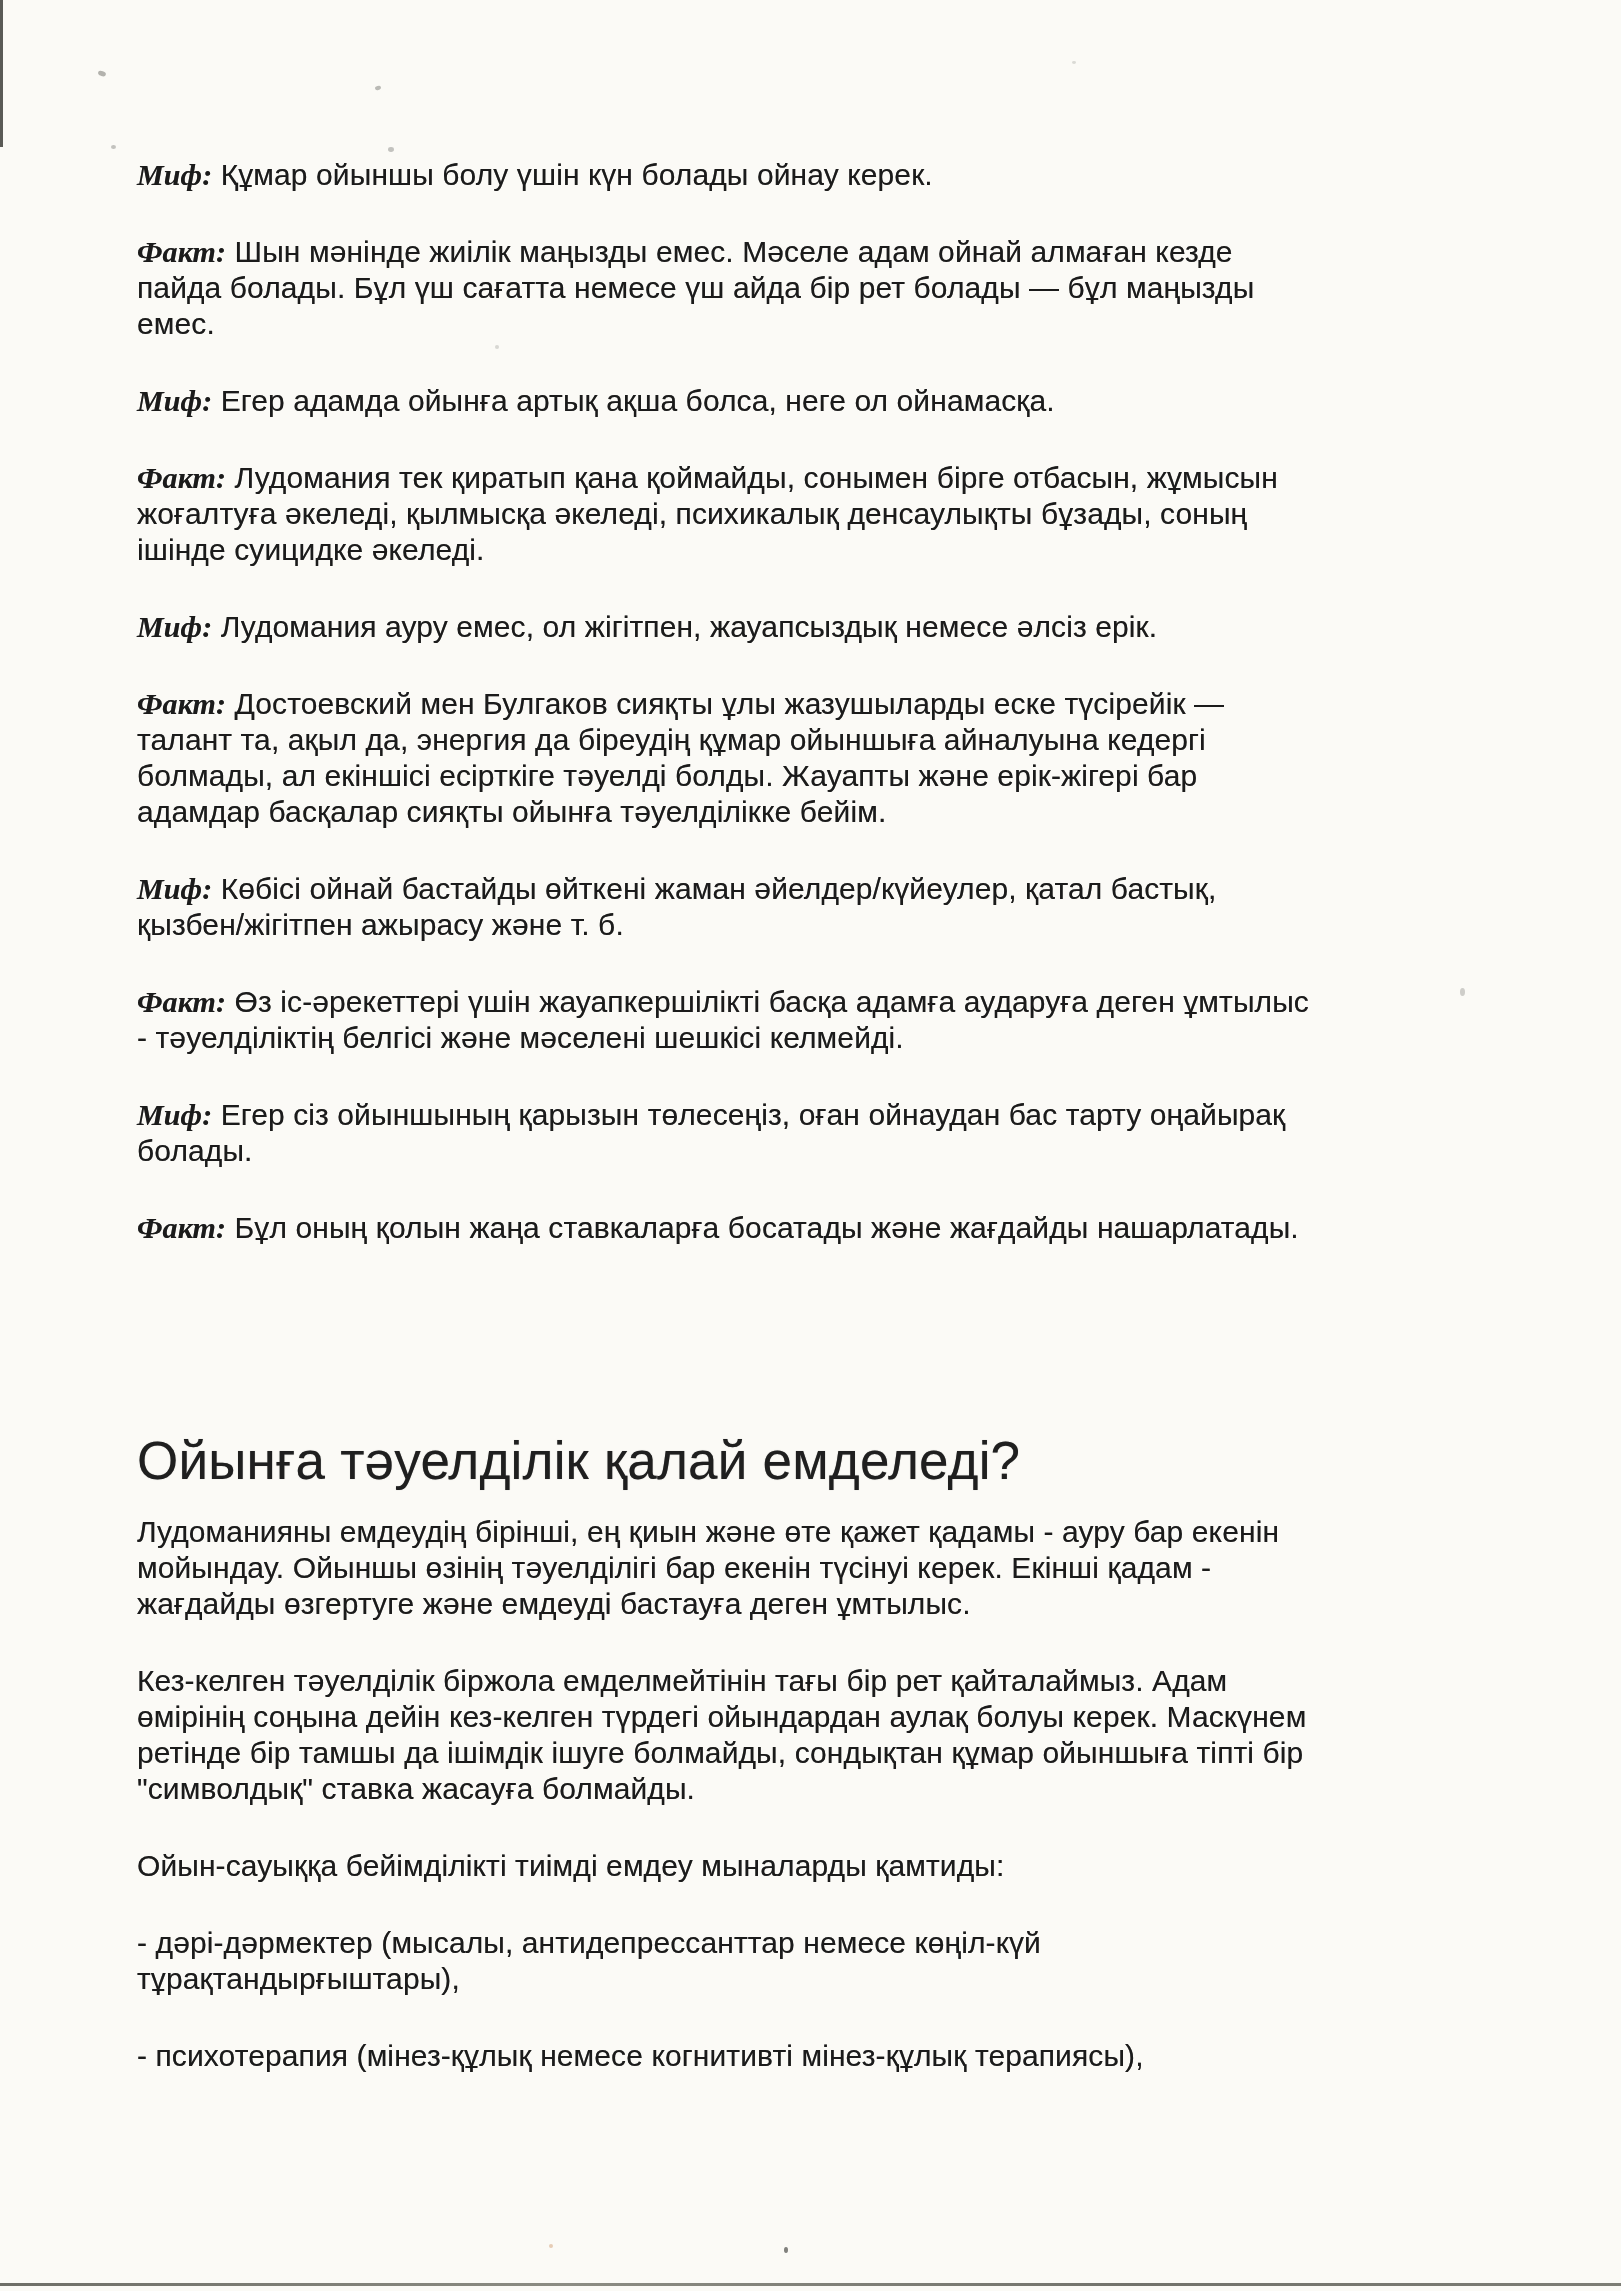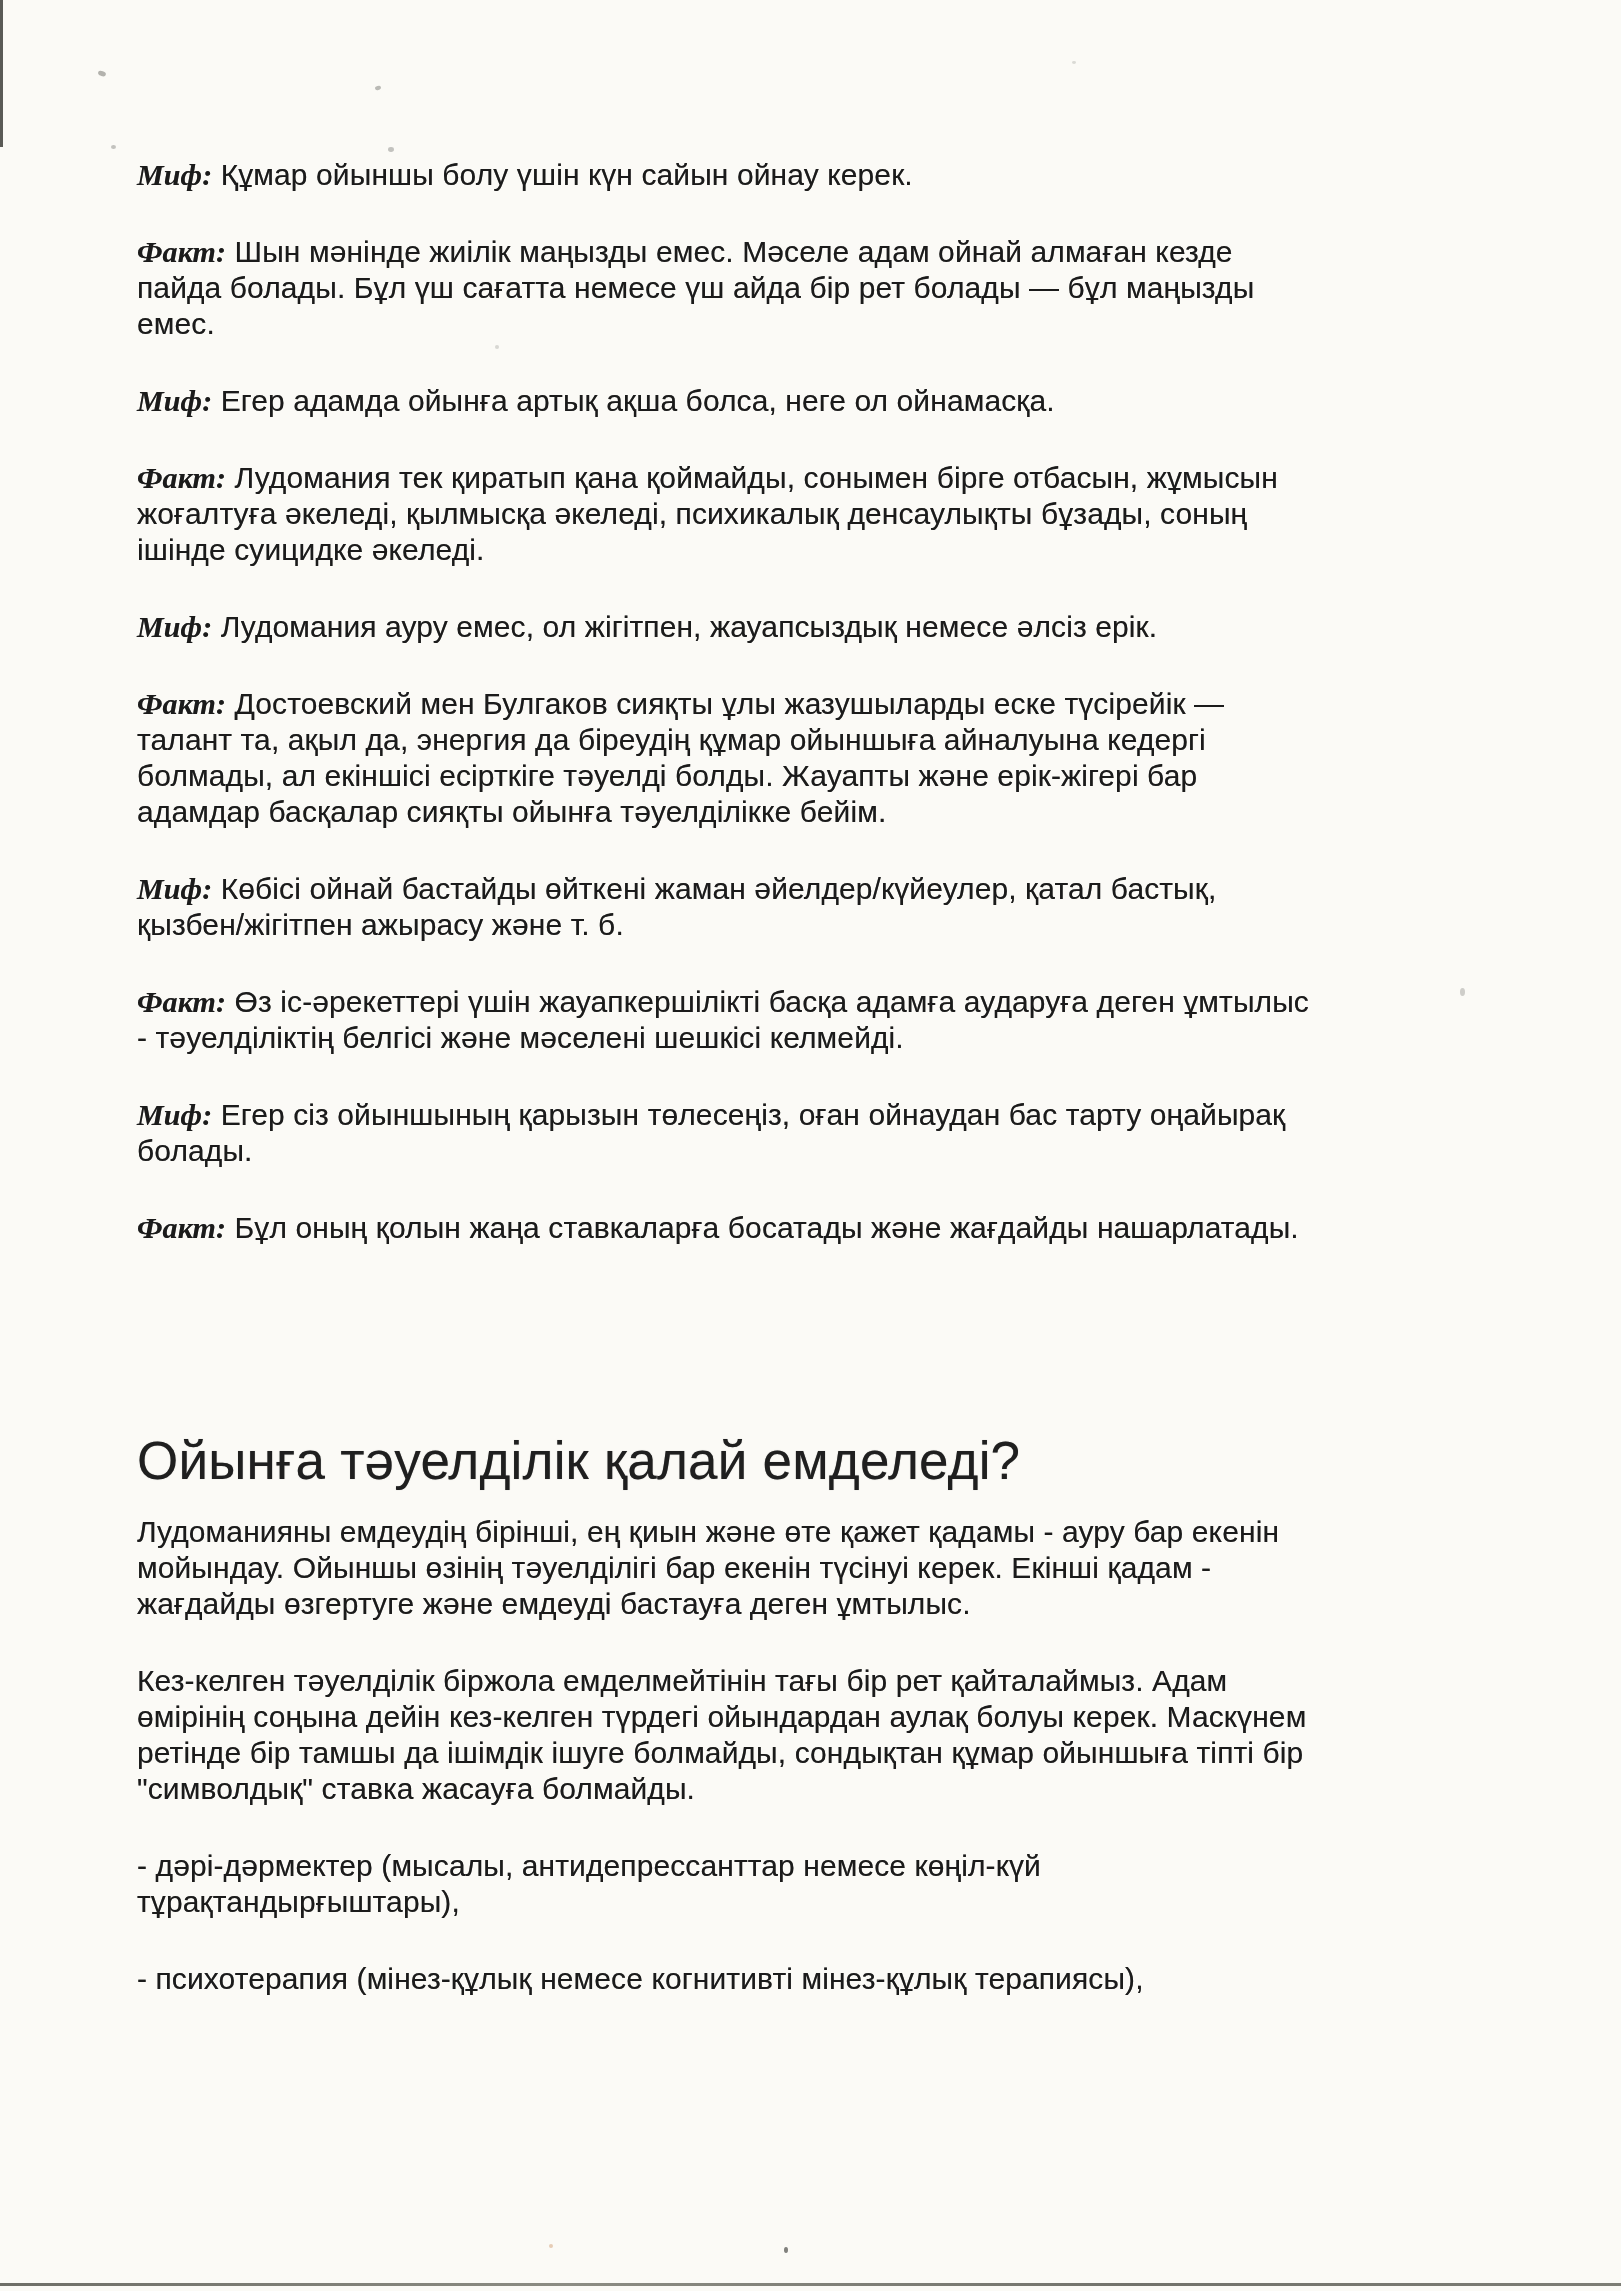--- a/index.html
+++ b/index.html
@@ -84,21 +84,21 @@
   <div class="speck s3"></div>
   <div class="speck s4"></div>
   <div class="speck s5"></div>
   <div class="speck s6"></div>
   <div class="speck s7"></div>
   <div class="speck s8"></div>
   <div class="speck s9"></div>
 
   <div class="content">
 
-    <p class="para"><em class="mf-label">Миф:</em> <span class="mf-text">Құмар ойыншы болу үшін күн сайын ойнау керек.</span></p>
+    <p class="para"><em class="mf-label">Миф:</em> <span class="mf-text">Құмар ойыншы болу үшін күн болады ойнау керек.</span></p>
 
     <p class="para"><em class="mf-label">Факт:</em> <span class="mf-text">Шын мәнінде жиілік маңызды емес. Мәселе адам ойнай алмаған кезде
 пайда болады. Бұл үш сағатта немесе үш айда бір рет болады — бұл маңызды
 емес.</span></p>
 
     <p class="para"><em class="mf-label">Миф:</em> <span class="mf-text">Егер адамда ойынға артық ақша болса, неге ол ойнамасқа.</span></p>
 
     <p class="para"><em class="mf-label">Факт:</em> <span class="mf-text">Лудомания тек қиратып қана қоймайды, сонымен бірге отбасын, жұмысын
 жоғалтуға әкеледі, қылмысқа әкеледі, психикалық денсаулықты бұзады, соның
 ішінде суицидке әкеледі.</span></p>
@@ -125,20 +125,21 @@
 
     <p class="para"><span class="mf-text">Лудоманияны емдеудің бірінші, ең қиын және өте қажет қадамы - ауру бар екенін
 мойындау. Ойыншы өзінің тәуелділігі бар екенін түсінуі керек. Екінші қадам -
 жағдайды өзгертуге және емдеуді бастауға деген ұмтылыс.</span></p>
 
     <p class="para"><span class="mf-text">Кез-келген тәуелділік біржола емделмейтінін тағы бір рет қайталаймыз. Адам
 өмірінің соңына дейін кез-келген түрдегі ойындардан аулақ болуы керек. Маскүнем
 ретінде бір тамшы да ішімдік ішуге болмайды, сондықтан құмар ойыншыға тіпті бір
 "символдық" ставка жасауға болмайды.</span></p>
 
+    <p class="para"><span class="mf-text">Ойын-сауыққа бейімділікті тиімді емдеу мыналарды қамтиды:</span></p>
 
     <p class="para"><span class="mf-text">- дәрі-дәрмектер (мысалы, антидепрессанттар немесе көңіл-күй
 тұрақтандырғыштары),</span></p>
 
     <p class="para"><span class="mf-text">- психотерапия (мінез-құлық немесе когнитивті мінез-құлық терапиясы),</span></p>
 
   </div>
 
   <div class="scan-bottom-line"></div>
 </div>

